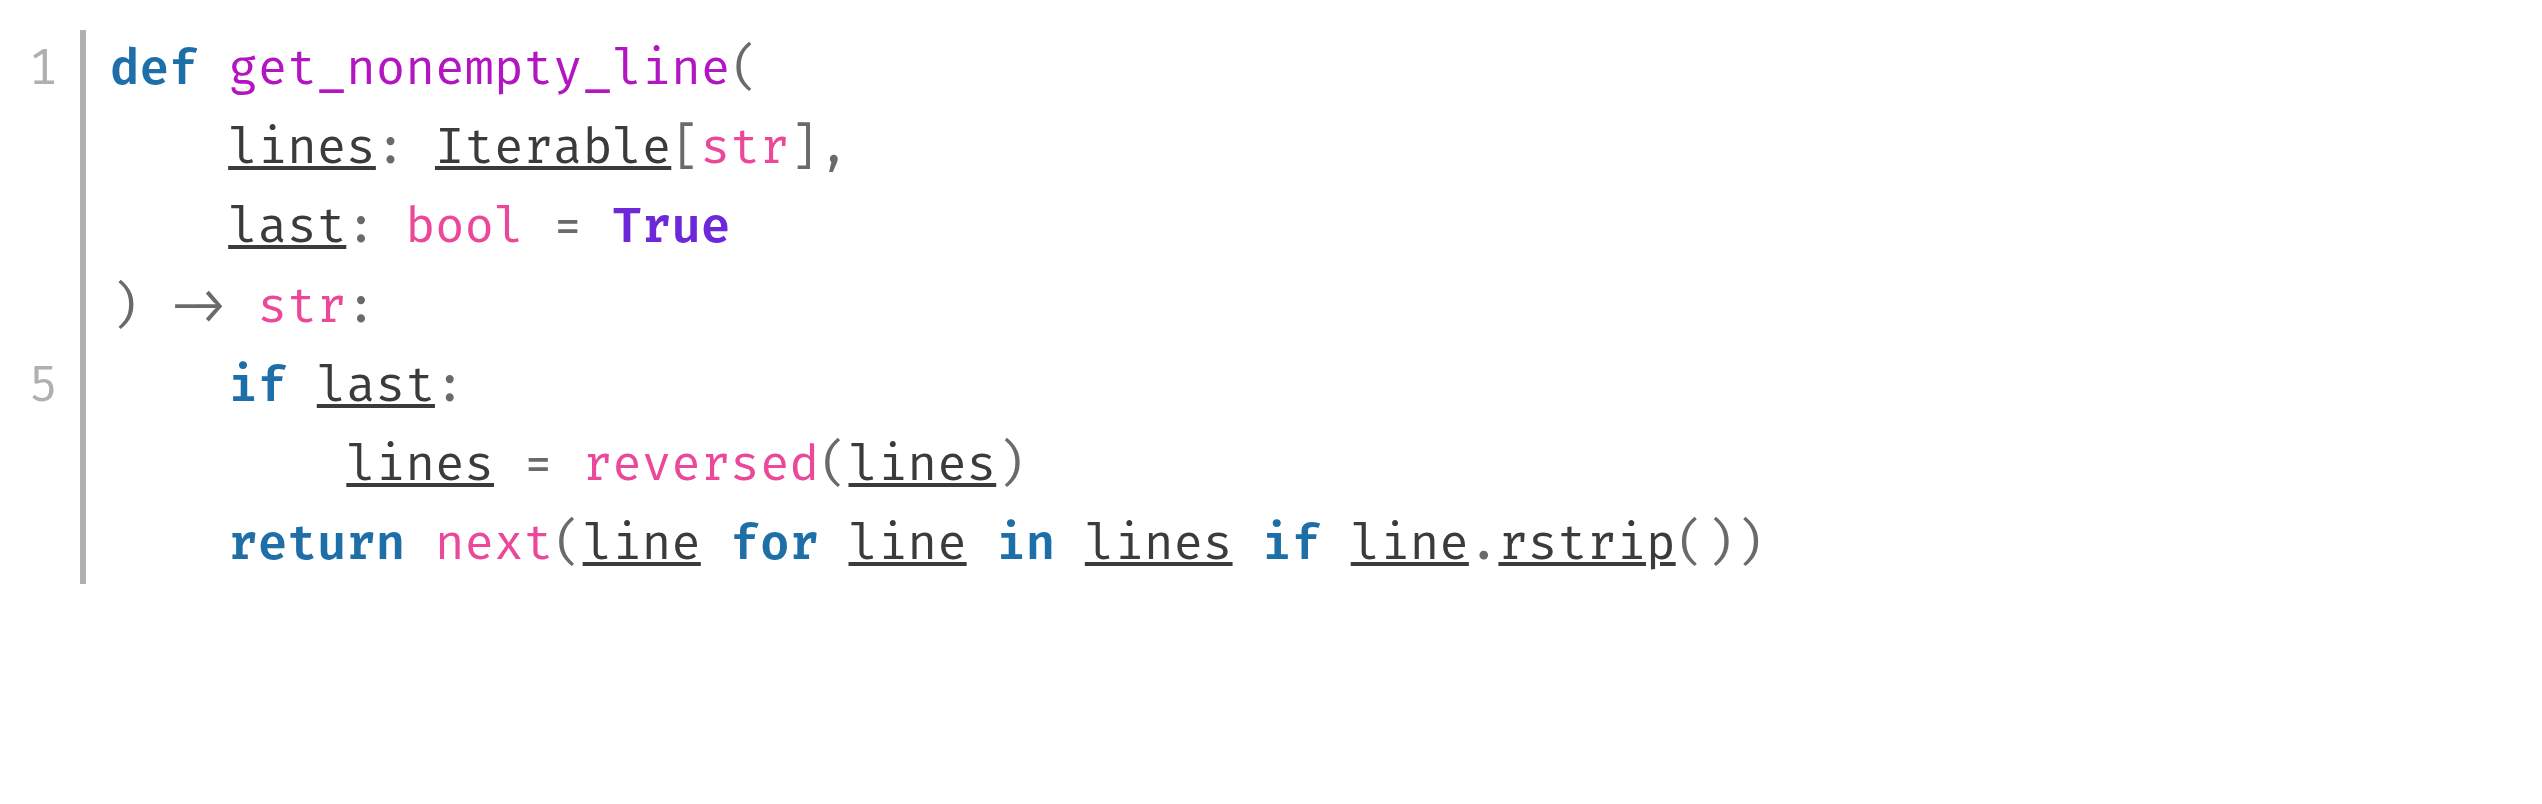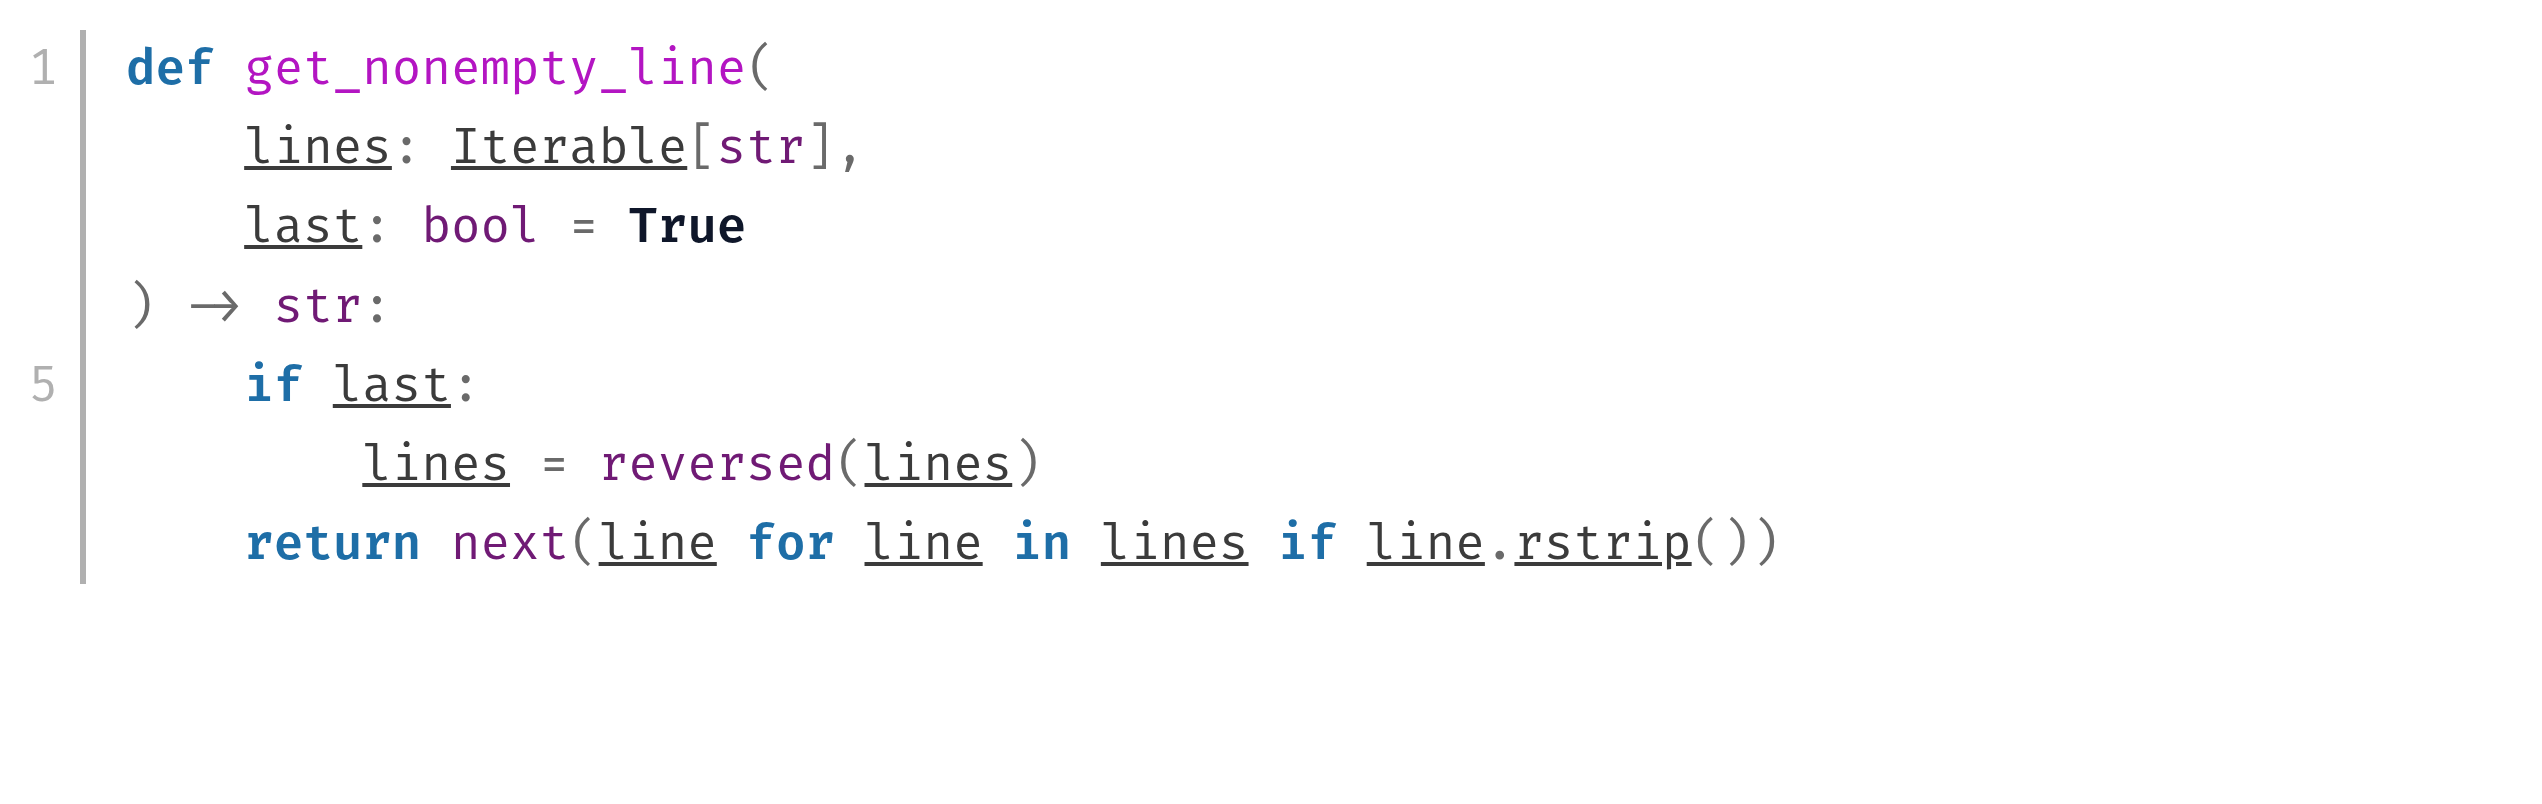--- a/index.html
+++ b/index.html
@@ -28,26 +28,26 @@
     margin-right: 24px;
     flex-shrink: 0;
     align-self: stretch;
   }
   .code {
     white-space: pre;
     color: #3b3b3b;
   }
   .kw { color: #1e6ea7; font-weight: 600; }
   .fn { color: #b315c2; }
-  .ty { color: #701a75; text-align: center; }
-  .const { color: #0f172a; font-weight: 600; }
+  .ty { color: #ec4899; text-align: center; }
+  .const { color: #6d28d9; font-weight: 600; }
   .op { color: #6a6a6a; }
   .pun { color: #6a6a6a; }
   .nm { color: #3b3b3b; text-decoration: underline; }
-  .line { display: block; height: 1.65em; margin-left: 16px; }
+  .line { display: block; height: 1.65em; }
 </style>
 </head>
 <body>
 
 <div class="gutter">
   <div>1</div>
   <div></div>
   <div></div>
   <div></div>
   <div>5</div>

